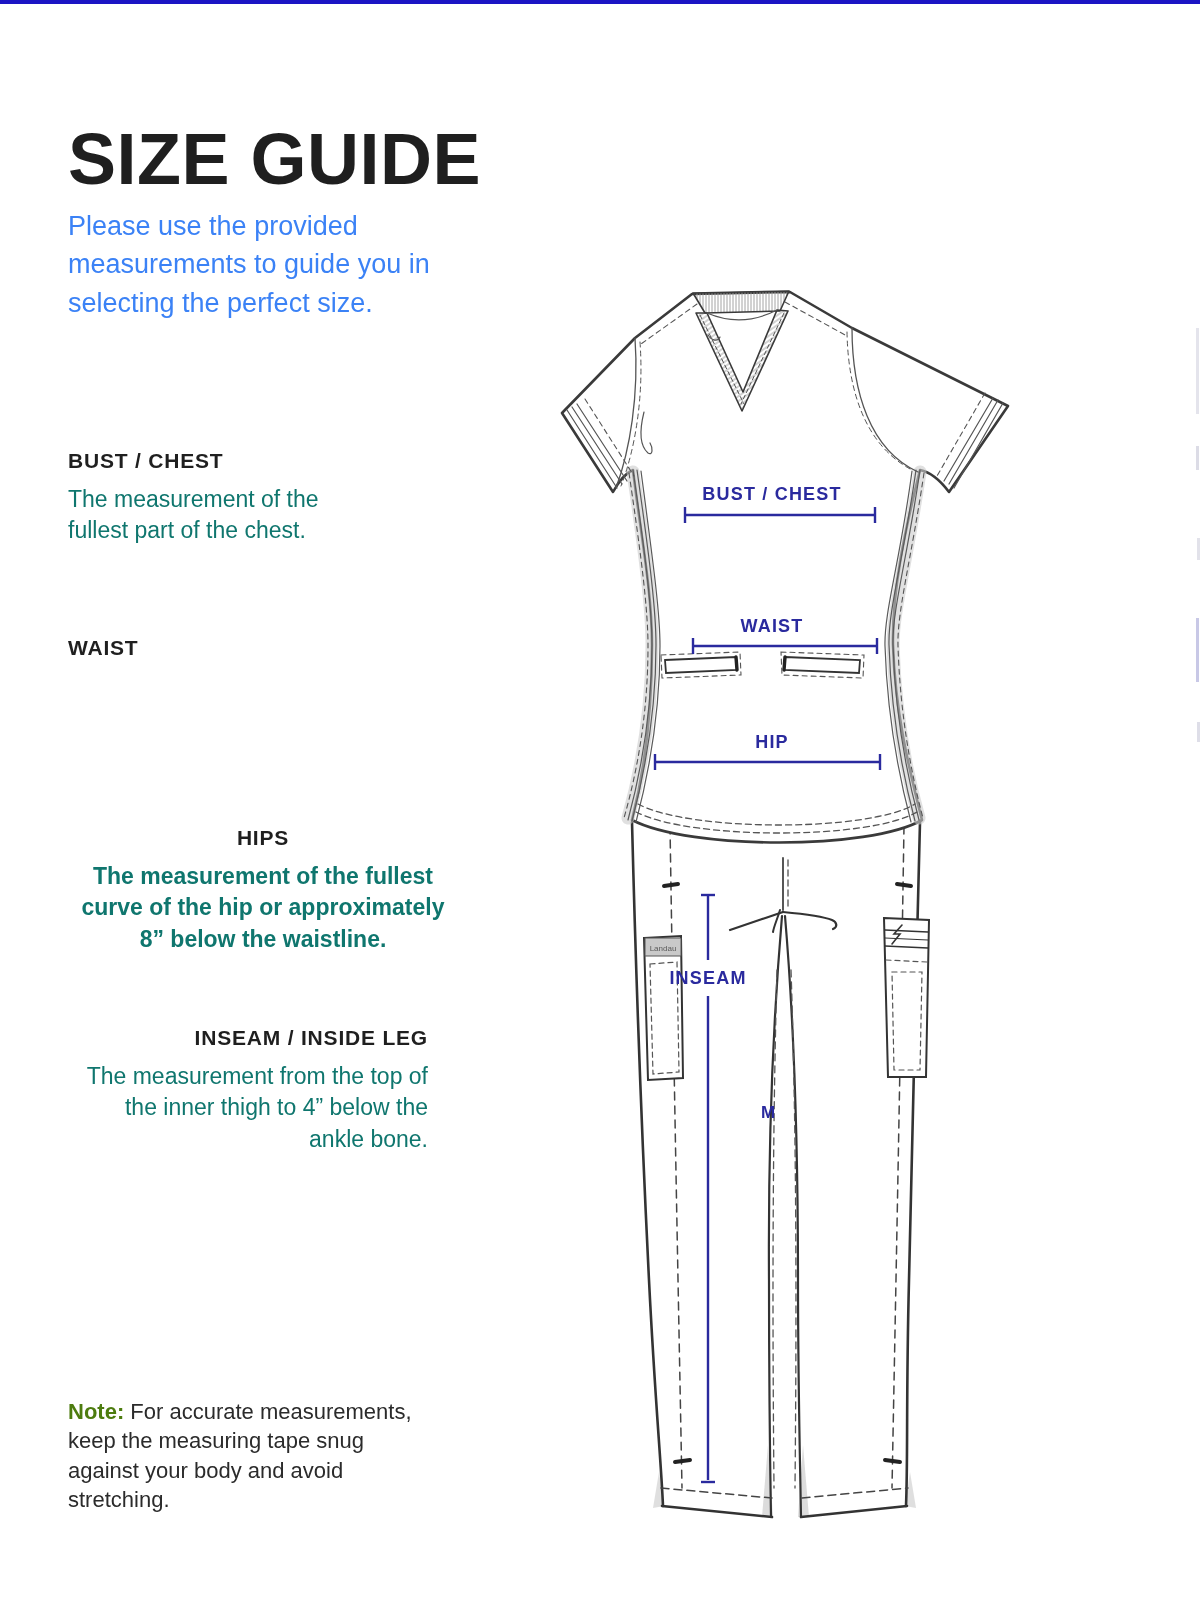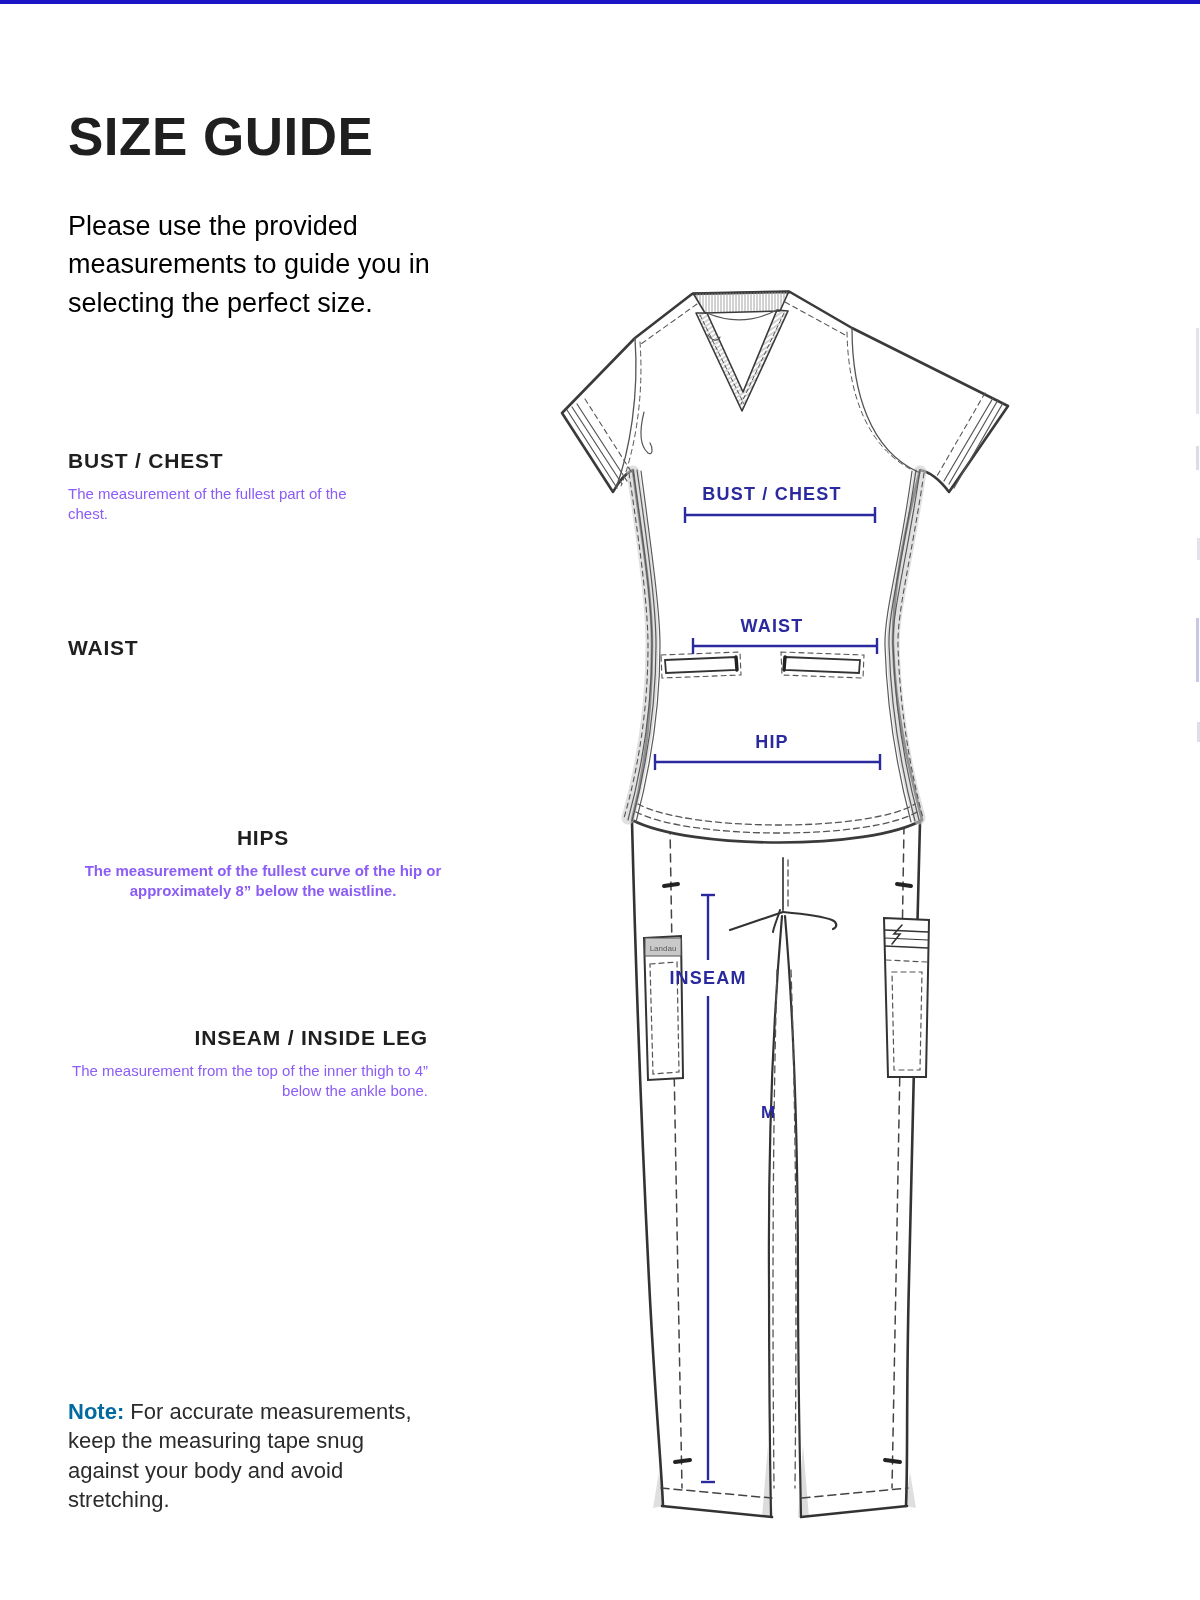--- a/index.html
+++ b/index.html
@@ -3,42 +3,42 @@
 <meta charset="utf-8">
 <style>
   html,body{margin:0;padding:0;}
   body{
     width:1200px;height:1600px;position:relative;background:#ffffff;
     font-family:"Liberation Sans", sans-serif;color:#222;overflow:hidden;
   }
   .topbar{position:absolute;left:0;top:0;width:1200px;height:4px;background:#1b14c4;}
   .page-title{
     position:absolute;left:68px;top:70px;
-    font-size:53px;font-weight:bold;letter-spacing:0.5px;color:#1f1f1f;
+    font-size:72px;font-weight:bold;letter-spacing:0.5px;color:#1f1f1f;
   }
   .intro{
     position:absolute;left:68px;top:180px;width:460px;
-    font-size:27px;line-height:1.42;color:#000000;
+    font-size:27px;line-height:1.42;color:#3b82f6;
   }
   .measure-section{position:absolute;left:68px;}
   .measure-section h3{
     margin:0;font-size:21px;font-weight:bold;letter-spacing:0.8px;color:#1f1f1f;
   }
   .measure-section p{
-    margin:11px 0 0 0;font-size:15px;line-height:1.36;color:#8b5cf6;
+    margin:11px 0 0 0;font-size:23px;line-height:1.36;color:#0f766e;
   }
   #sec-0{top:449px;} #sec-0 p{width:295px;}
   #sec-1{top:636px;} #sec-1 p{width:315px;}
   #sec-2{top:826px;text-align:center;} #sec-2 p{width:390px;font-weight:bold;}
   #sec-3{top:1026px;text-align:right;} #sec-3 p{width:360px;}
   .note{
     position:absolute;left:68px;top:1375px;width:352px;
     font-size:22px;line-height:1.33;color:#2b2b2b;
   }
-  .note b{font-weight:bold;color:#0369a1;}
+  .note b{font-weight:bold;color:#4d7c0f;}
   .diagram{position:absolute;left:540px;top:280px;width:500px;height:1260px;}
   .edge-frag{position:absolute;width:3px;background:#d6d6e8;}
   .ef1{left:1196px;top:328px;height:86px;background:#e4e4ec;}
   .ef2{left:1196px;top:446px;height:24px;background:#dcdce6;}
   .ef3{left:1197px;top:538px;height:22px;background:#e2e2ea;}
   .ef4{left:1196px;top:618px;height:64px;background:#c8c8e6;}
   .ef5{left:1197px;top:722px;height:20px;background:#dedee8;}
 </style>
 </head>
 <body>

